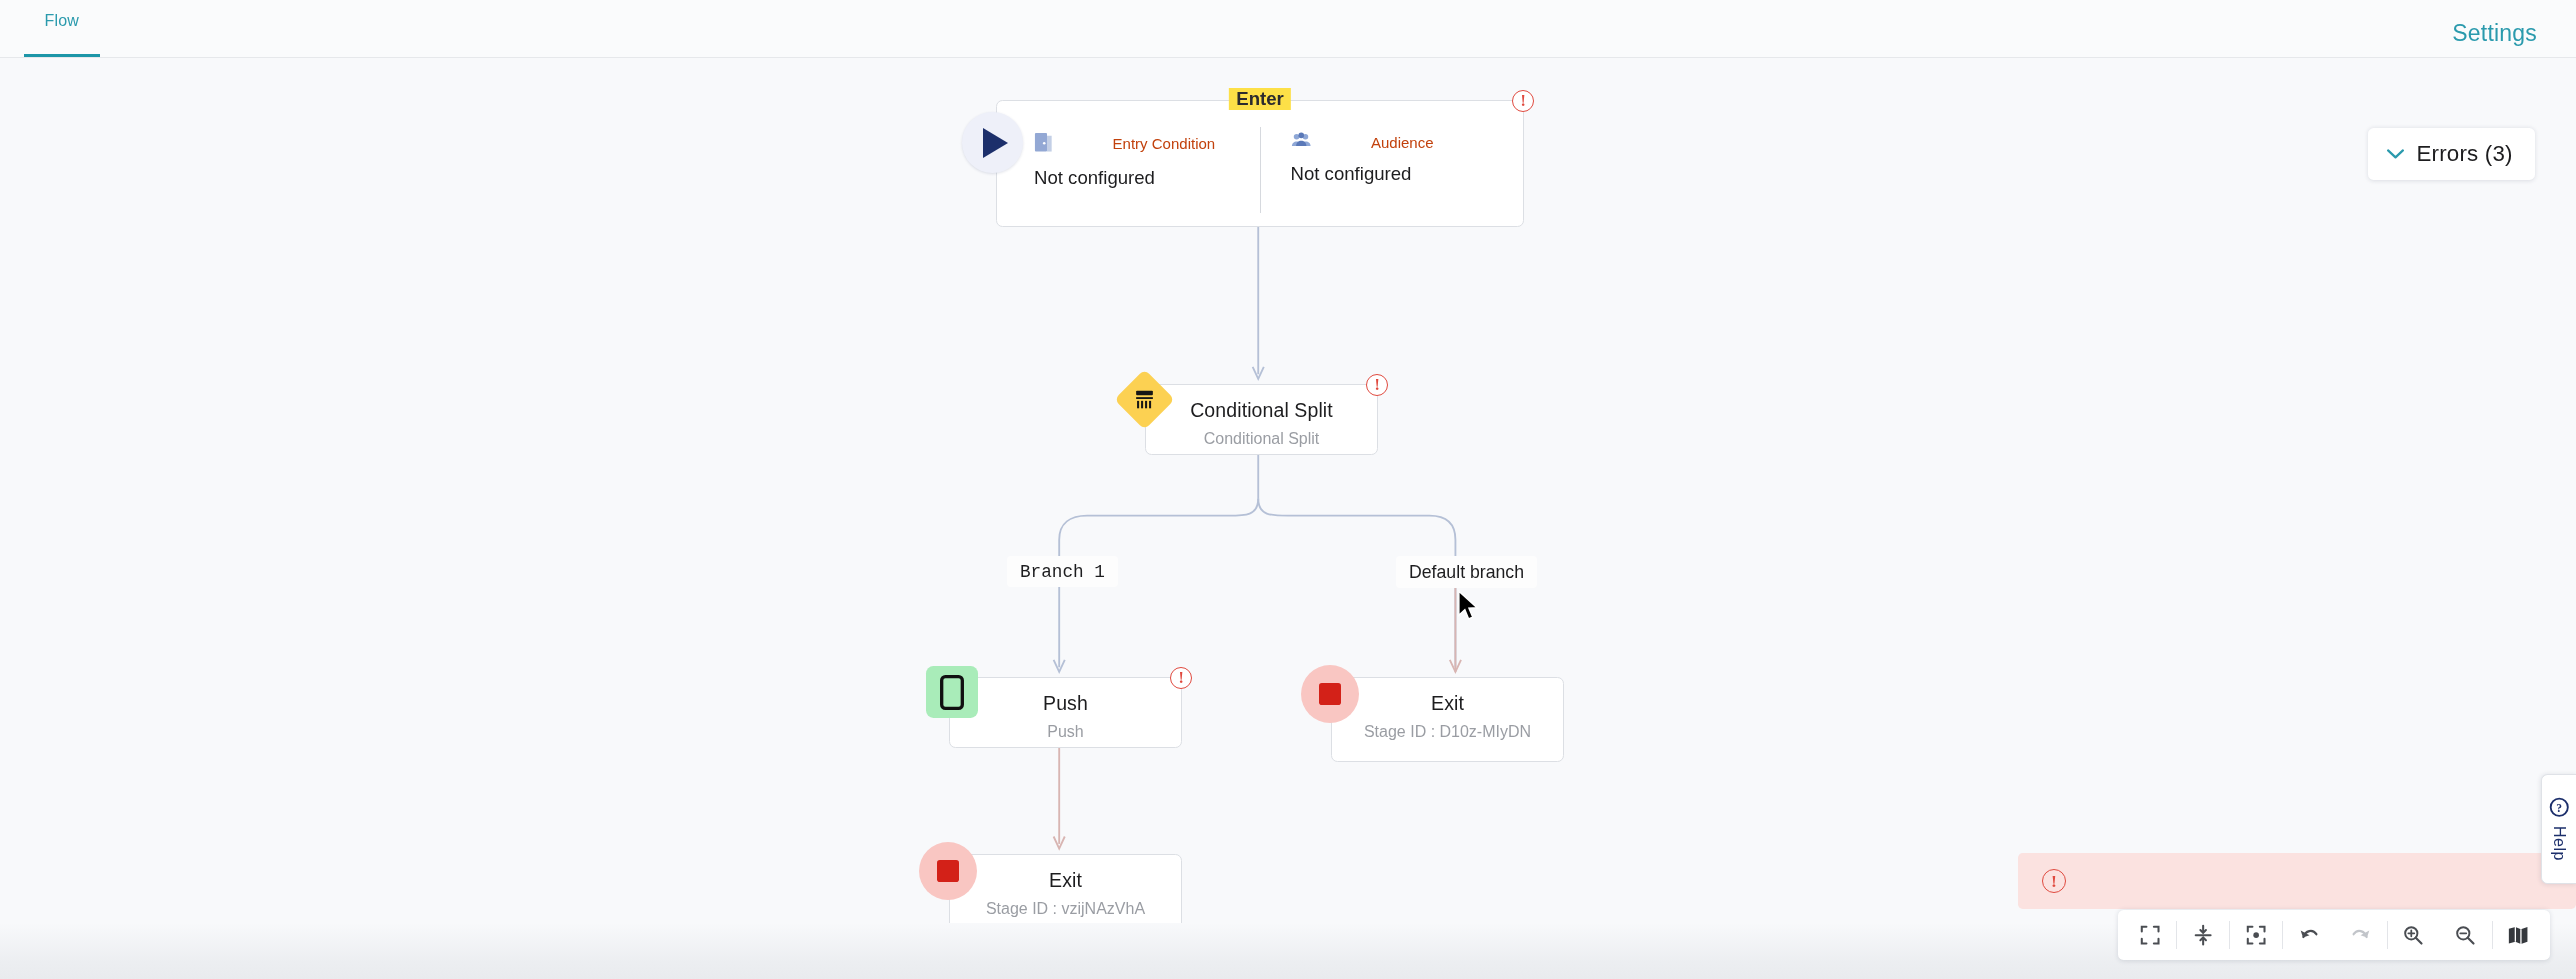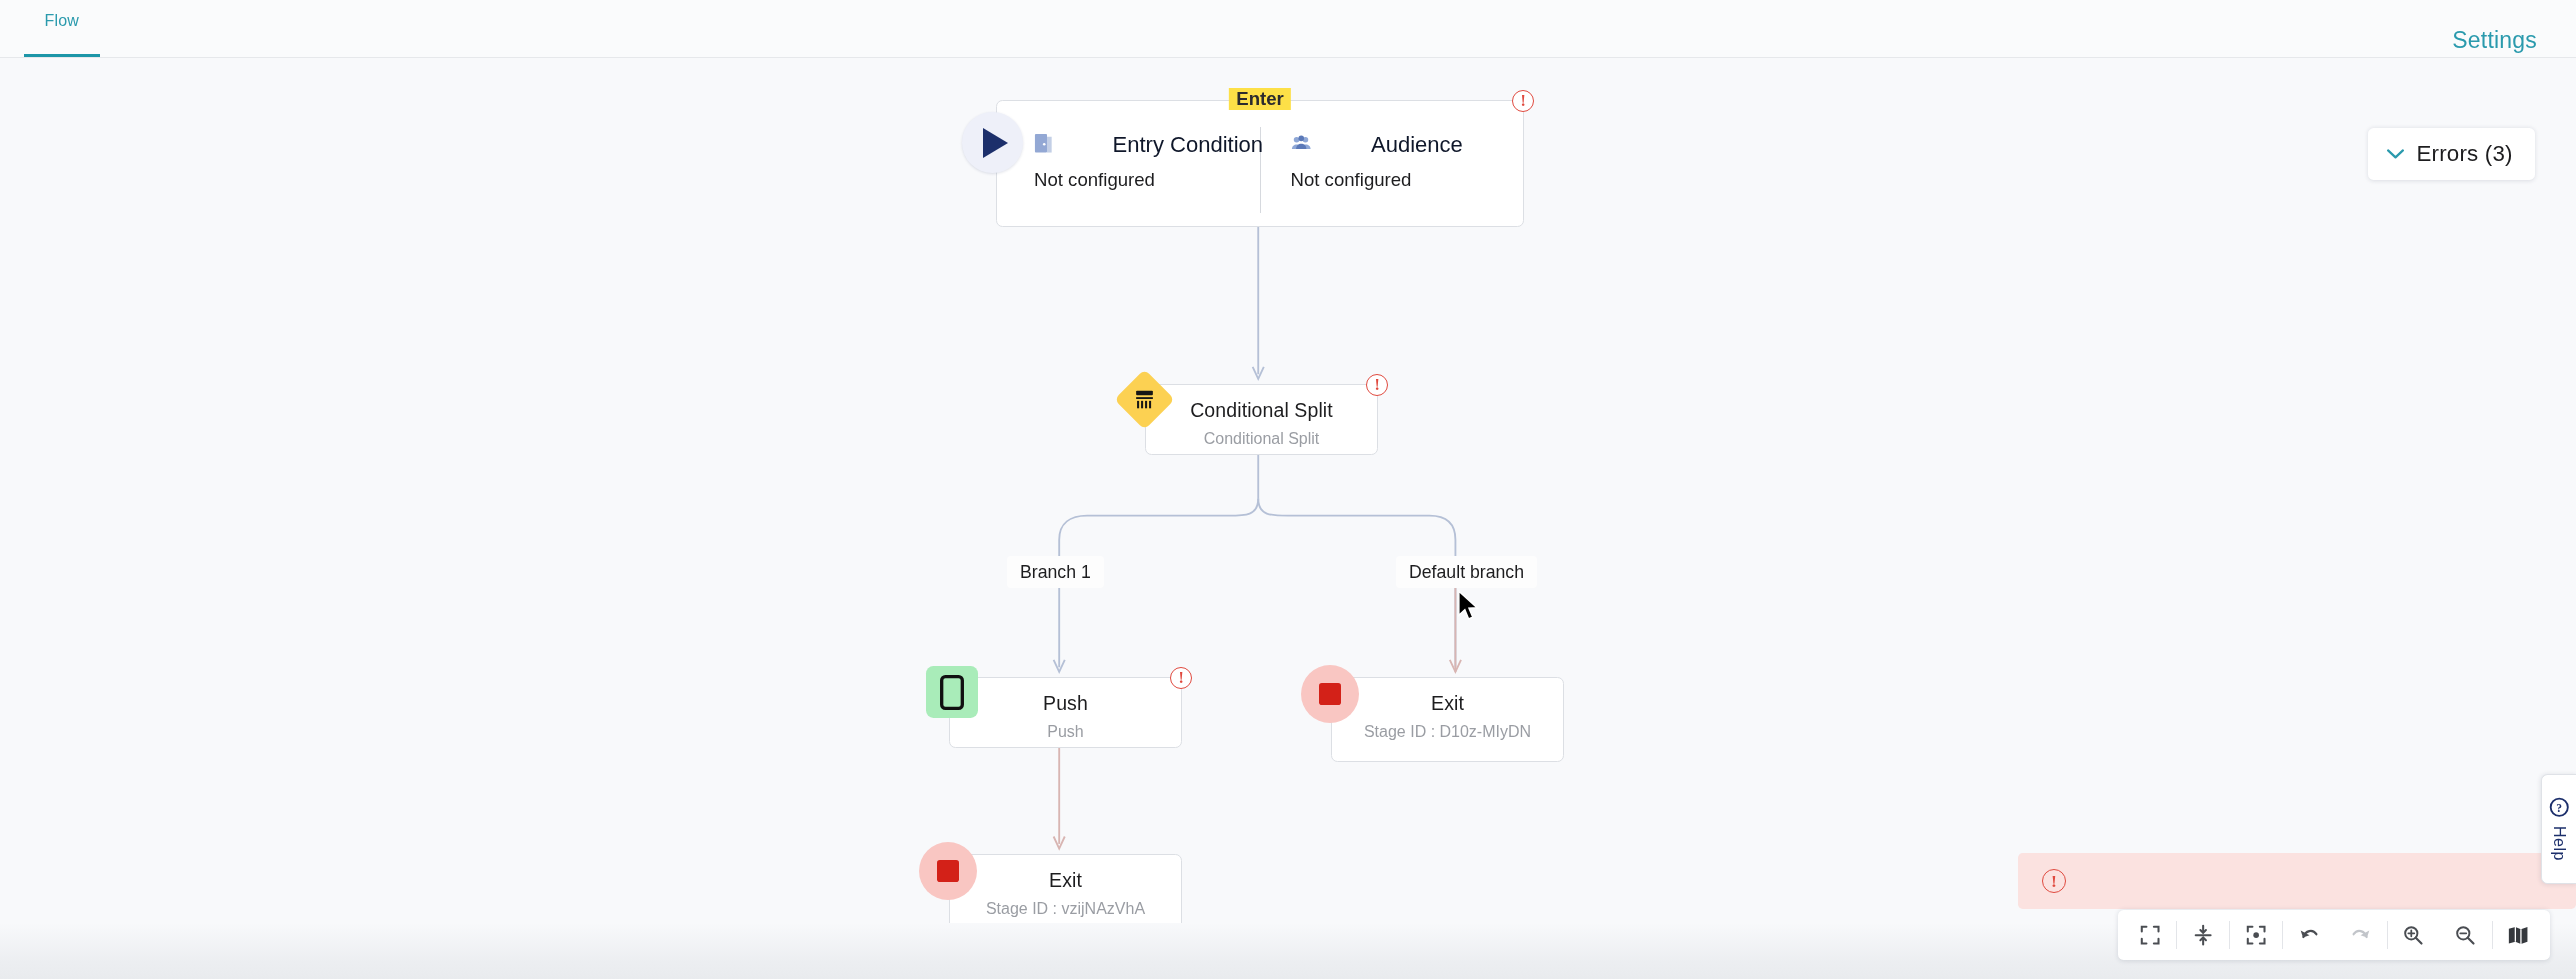--- a/index.html
+++ b/index.html
@@ -21,21 +21,21 @@
   .tabs { display: flex; margin-left: 24px; height: 100%; }
   .tab {
     font-size: 16px; color: #2a9aad; letter-spacing: 0.2px;
     padding: 13px 20.5px 0 20.5px; height: 100%;
     border-bottom: 3.7px solid transparent; cursor: pointer;
     line-height: 1;
   }
   .tab.active { border-bottom-color: #1d96a8; }
   .settings-link {
     font-size: 23px; color: #2a9aad; margin-right: 39px;
-    padding-top: 27px; cursor: pointer; letter-spacing: 0.2px;
+    padding-top: 20px; cursor: pointer; letter-spacing: 0.2px;
   }
 
   
   .canvas {
     position: absolute; top: 58px; left: 0;
     width: 2576px; height: 865px;
     background: #f8f9fb;
     overflow: hidden;
   }
   .canvas-bottom-fade {
@@ -96,21 +96,21 @@
     position: absolute; left: 50%; top: 26px;
     width: 0.9px; height: 86px; background: #d6d9de;
   }
   .entry-enter-label {
     position: absolute; left: 50%; top: -13px;
     transform: translateX(-50%);
     font-size: 18.6px; color: #2b2b2e; background: #fde047;
     padding: 0 7.4px; white-space: nowrap; font-weight: bold;
   }
   .entry-row { display: flex; align-items: center; gap: 15px; }
-  .entry-label { font-size: 22px; color: #0f172a; padding-left: 45px; }
+  .entry-label { font-size: 15px; color: #c2410c; padding-left: 45px; }
   .entry-value { font-size: 18.6px; color: #1d1d1f; margin-top: 11.2px; }
 
   
   #cond-node { left: 1145px; top: 326px; width: 233px; height: 71px; padding-top: 14px; }
   .diamond-icon {
     position: absolute; left: -23px; top: -7.4px;
     width: 43px; height: 43px; background: #fcd152;
     transform: rotate(45deg); border-radius: 6.5px;
     display: flex; align-items: center; justify-content: center;
   }
@@ -138,21 +138,21 @@
   .exit-sq { width: 22.3px; height: 22.3px; background: #d32118; border-radius: 2.8px; }
 
   
   .branch-label {
     position: absolute;
     background: #fdfdfd;
     font-size: 17.7px; color: #1d1d1f;
     padding: 5.6px 13px; border-radius: 3.7px;
     white-space: nowrap;
   }
-  #branch-label-1 { left: 1007px; top: 498px; }
+  #branch-label-1 { left: 1007px; top: 498px; font-family: Liberation Mono, monospace; }
   #branch-label-default { left: 1396px; top: 498px; }
 
   
   .errors-panel {
     position: absolute; right: 41px; top: 70px;
     background: #ffffff; border-radius: 5.6px;
     box-shadow: 0 0.9px 4.7px rgba(30,40,70,.13);
     padding: 13px 22.3px 13px 18.6px;
     display: flex; align-items: center; gap: 13px;
     cursor: pointer;

